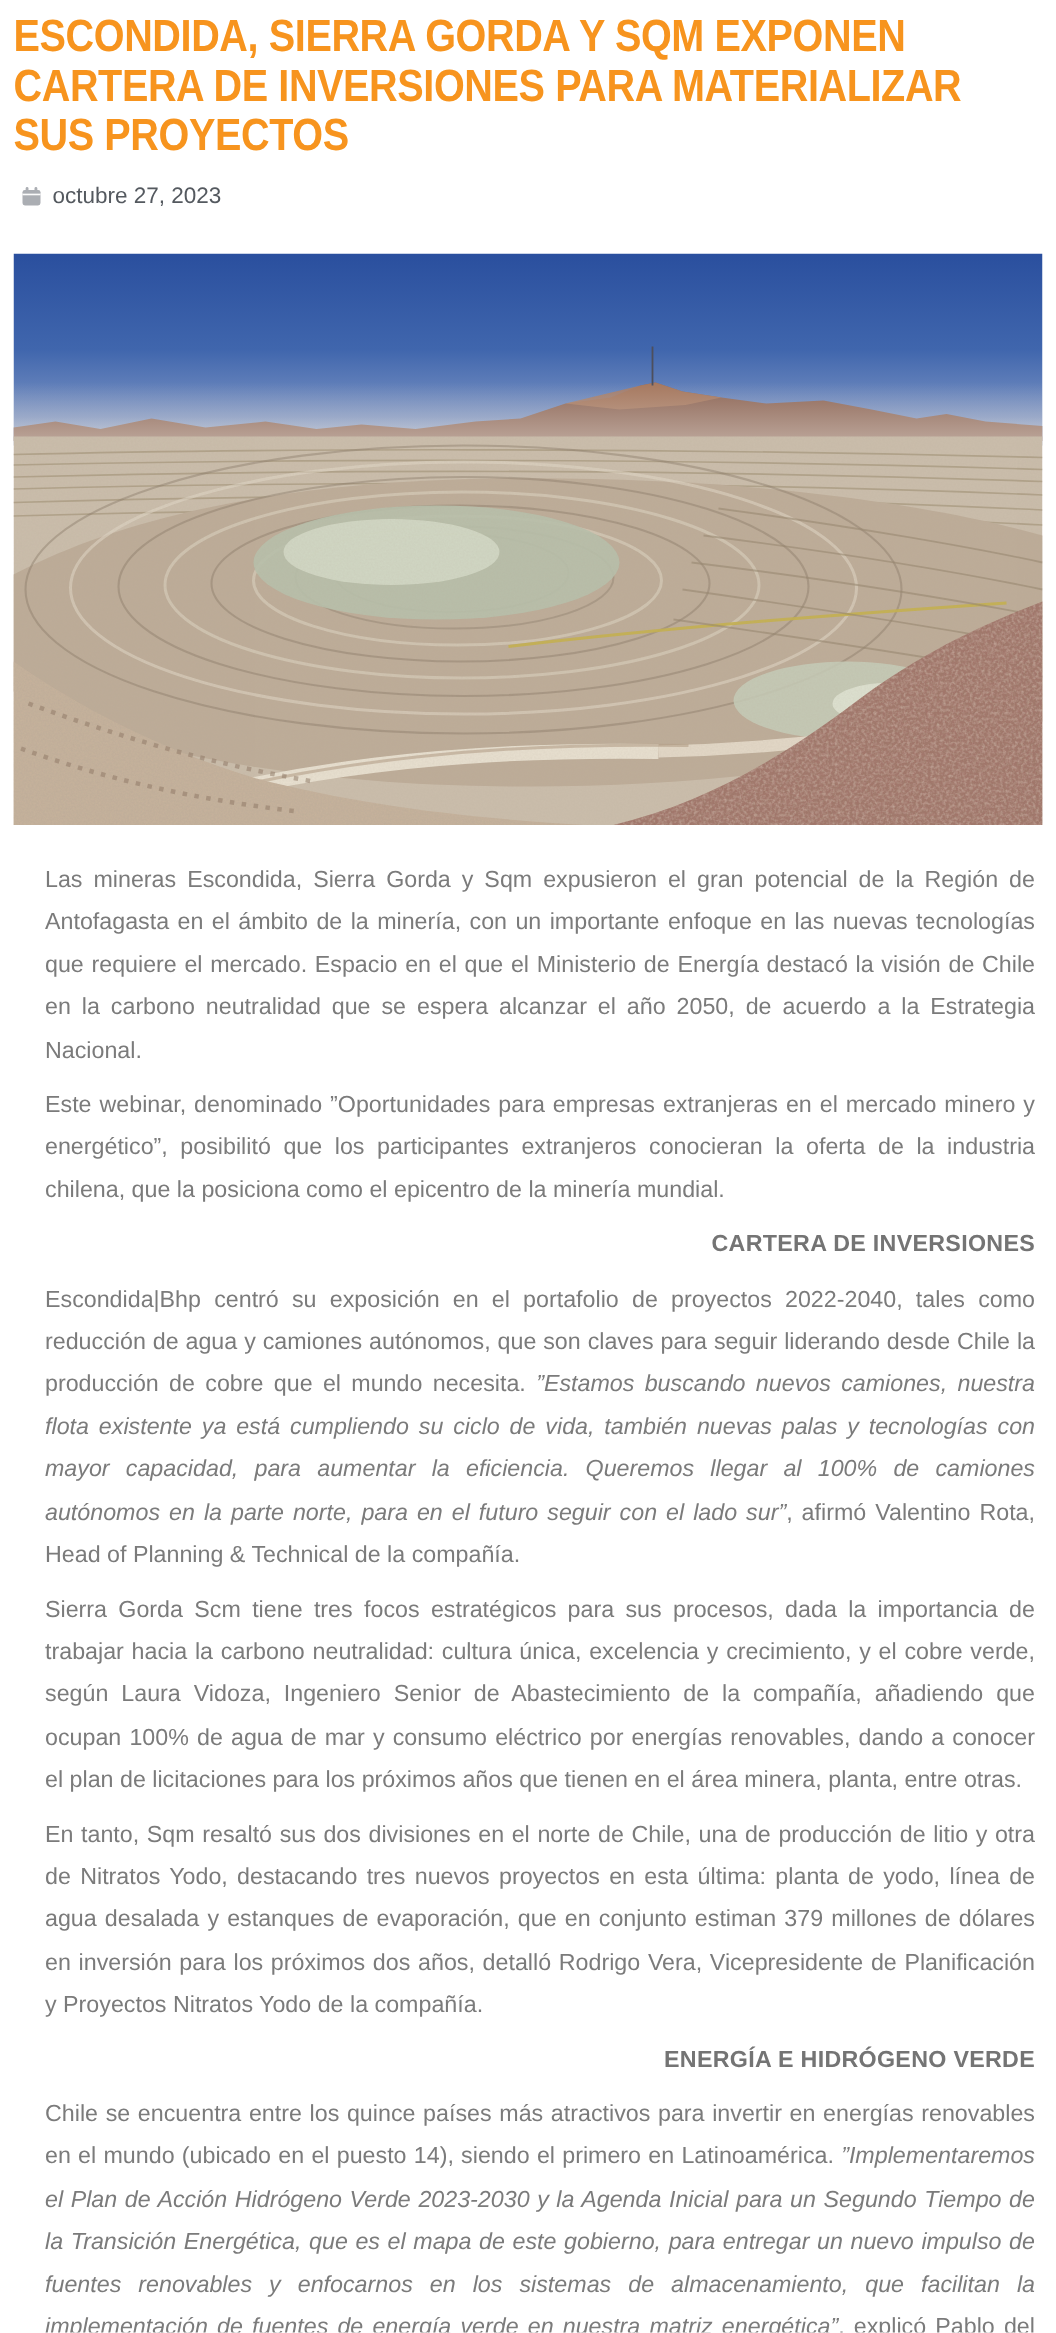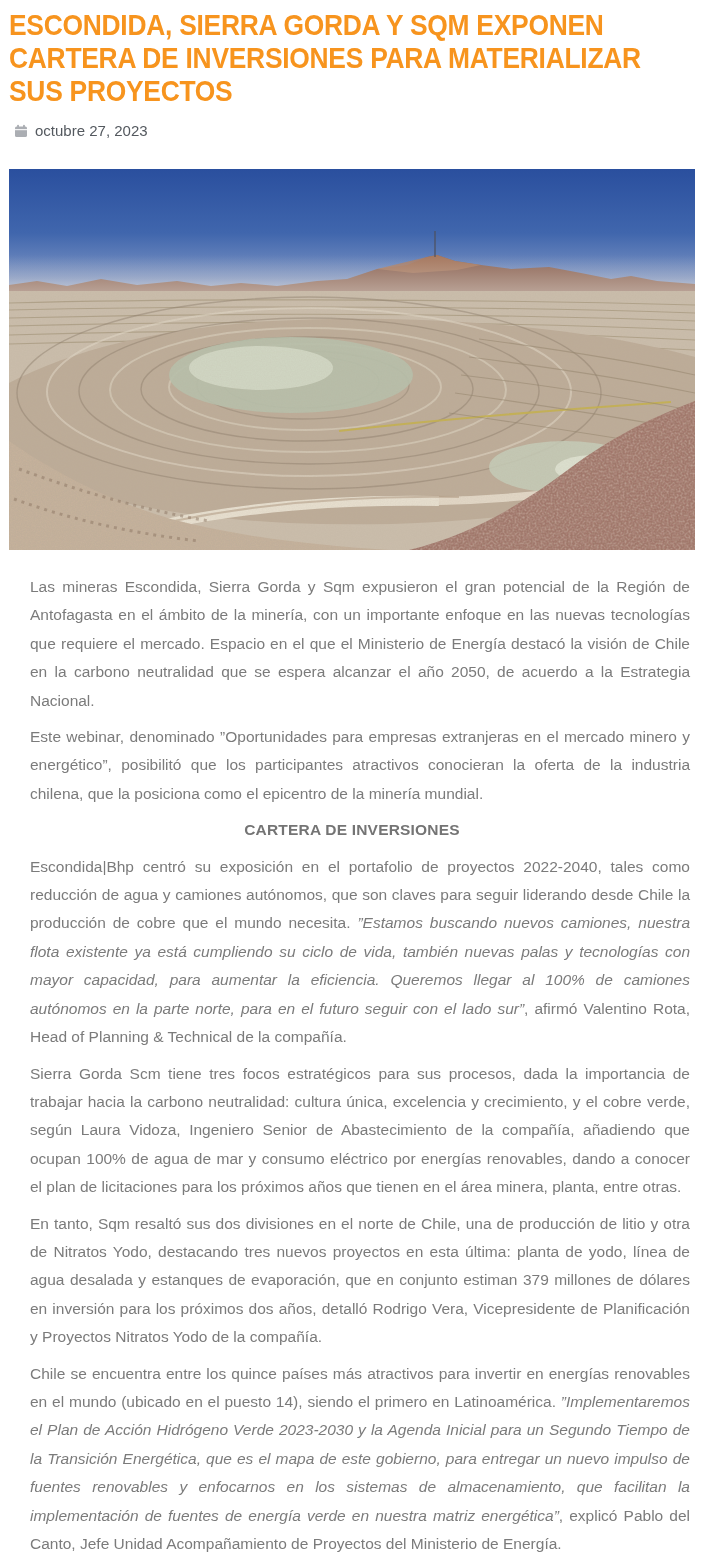--- a/index.html
+++ b/index.html
@@ -50,21 +50,21 @@
     line-height: 28.4px;
     text-align: justify;
   }
   .content p { margin: 0 0 8px 16px; }
   .content h2 {
     font-size: 15.5px;
     line-height: 28.4px;
     color: #747474;
     font-weight: bold;
     margin: 7px 0 8px 0;
-    text-align: center;
+    text-align: right;
     letter-spacing: 0.2px;
   }
   .content em { }
 </style>
 </head>
 <body>
 
 <div class="page">
 
   <h1 class="article-title">ESCONDIDA, SIERRA GORDA Y SQM EXPONEN CARTERA DE INVERSIONES PARA MATERIALIZAR SUS PROYECTOS</h1>
@@ -177,27 +177,28 @@
       <path d="M400,381 L686,381 L686,232 C644,248 602,268 560,300 C512,336 462,366 400,381 Z" filter="url(#speckLight)" opacity="0.8"></path>
 
       <rect x="0" y="122" width="686" height="259" filter="url(#grain)" opacity="0.5"></rect>
     </svg>
   </div>
 
   <div class="content">
 
     <p>Las mineras Escondida, Sierra Gorda y Sqm expusieron el gran potencial de la Región de Antofagasta en el ámbito de la minería, con un importante enfoque en las nuevas tecnologías que requiere el mercado. Espacio en el que el Ministerio de Energía destacó la visión de Chile en la carbono neutralidad que se espera alcanzar el año 2050, de acuerdo a la Estrategia Nacional.</p>
 
-    <p>Este webinar, denominado ”Oportunidades para empresas extranjeras en el mercado minero y energético”, posibilitó que los participantes atractivos conocieran la oferta de la industria chilena, que la posiciona como el epicentro de la minería mundial.</p>
+    <p>Este webinar, denominado ”Oportunidades para empresas extranjeras en el mercado minero y energético”, posibilitó que los participantes extranjeros conocieran la oferta de la industria chilena, que la posiciona como el epicentro de la minería mundial.</p>
 
     <h2>CARTERA DE INVERSIONES</h2>
 
     <p><span>Escondida|Bhp centró su exposición en el portafolio de proyectos 2022-2040, tales como reducción de agua y camiones autónomos, que son claves para seguir liderando desde Chile la producción de cobre que el mundo necesita. </span><em>”Estamos buscando nuevos camiones, nuestra flota existente ya está cumpliendo su ciclo de vida, también nuevas palas y tecnologías con mayor capacidad, para aumentar la eficiencia. Queremos llegar al 100% de camiones autónomos en la parte norte, para en el futuro seguir con el lado sur”</em><span>, afirmó Valentino Rota, Head of Planning &amp; Technical de la compañía.</span></p>
 
     <p>Sierra Gorda Scm tiene tres focos estratégicos para sus procesos, dada la importancia de trabajar hacia la carbono neutralidad: cultura única, excelencia y crecimiento, y el cobre verde, según Laura Vidoza, Ingeniero Senior de Abastecimiento de la compañía, añadiendo que ocupan 100% de agua de mar y consumo eléctrico por energías renovables, dando a conocer el plan de licitaciones para los próximos años que tienen en el área minera, planta, entre otras.</p>
 
     <p>En tanto, Sqm resaltó sus dos divisiones en el norte de Chile, una de producción de litio y otra de Nitratos Yodo, destacando tres nuevos proyectos en esta última: planta de yodo, línea de agua desalada y estanques de evaporación, que en conjunto estiman 379 millones de dólares en inversión para los próximos dos años, detalló Rodrigo Vera, Vicepresidente de Planificación y Proyectos Nitratos Yodo de la compañía.</p>
 
+    <h2>ENERGÍA E HIDRÓGENO VERDE</h2>
 
     <p><span>Chile se encuentra entre los quince países más atractivos para invertir en energías renovables en el mundo (ubicado en el puesto 14), siendo el primero en Latinoamérica. </span><em>”Implementaremos el Plan de Acción Hidrógeno Verde 2023-2030 y la Agenda Inicial para un Segundo Tiempo de la Transición Energética, que es el mapa de este gobierno, para entregar un nuevo impulso de fuentes renovables y enfocarnos en los sistemas de almacenamiento, que facilitan la implementación de fuentes de energía verde en nuestra matriz energética”</em><span>, explicó Pablo del Canto, Jefe Unidad Acompañamiento de Proyectos del Ministerio de Energía.</span></p>
 
   </div>
 </div>
 
 </body></html>

